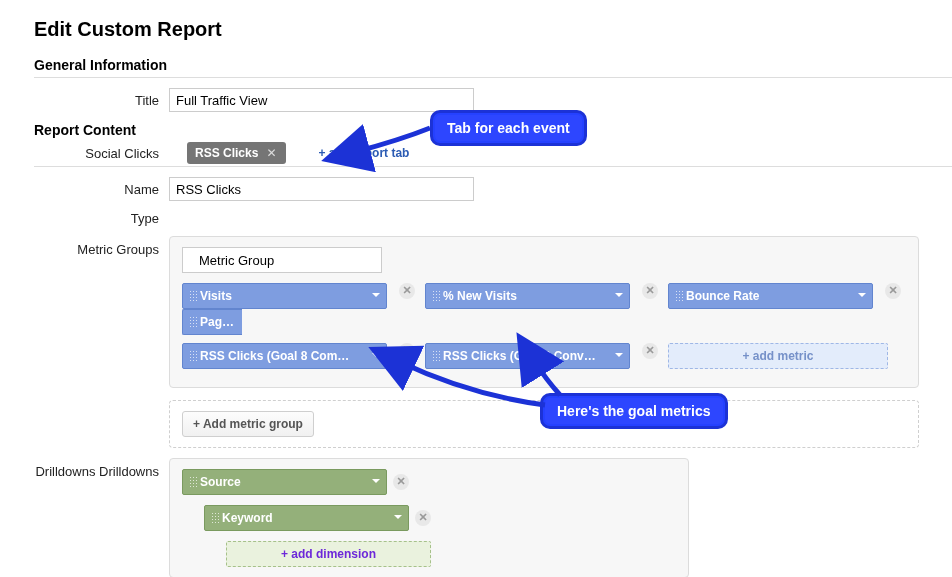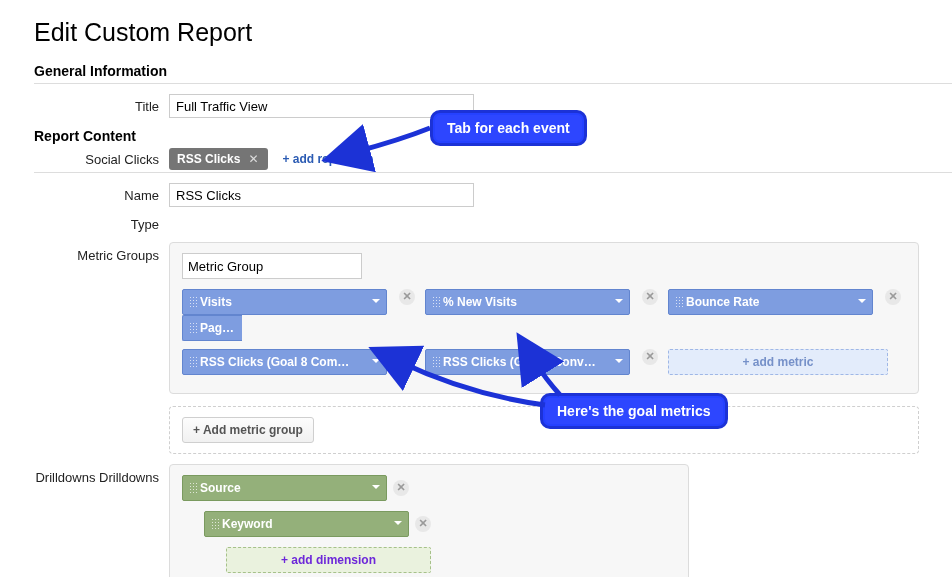--- a/index.html
+++ b/index.html
@@ -6,33 +6,33 @@
   body {
     margin: 0;
     padding: 18px 0 0 34px;
     font-family: Arial, Helvetica, sans-serif;
     font-size: 13px;
     color: #333;
     width: 952px;
     position: relative;
     background: #fff;
   }
-  h1.page-title { font-size: 25px; font-weight: normal; margin: 0 0 16px 0; color:#000;}
+  h1.page-title { font-size: 20px; font-weight: bold; margin: 0 0 16px 0; color:#000;}
   h2.section    { font-size: 14px; font-weight: bold; margin: 0 0 4px 0; color:#000;}
   .section-rule { border-bottom: 1px solid #ddd; margin-bottom: 10px; }
   .row { display: flex; align-items: center; margin-bottom: 10px; }
   .label-col { width: 135px; text-align: right; padding-right: 10px; color:#222; font-size:13px;}
   .field-col { flex: 1; }
   input.text-field {
     border: 1px solid #ccc; padding: 4px 6px; font-size: 13px; height: 24px;
     width: 305px; background:#fff;
   }
 
   
-  .tabs-bar { display:flex; align-items:center; border-bottom:1px solid #ddd; padding-bottom:2px; margin-bottom:10px;}
+  .tabs-bar { display:flex; align-items:center; border-bottom:1px solid #ddd; padding-bottom:2px; margin-bottom:10px;gap:18px;}
   .tabs-bar .label-inline { width:135px; text-align:right; padding-right:10px; font-size:13px; color:#222;}
   .tab-sel {
     background:#757575; color:#fff; padding:4px 10px 4px 8px; border-radius:3px;
     display:flex; align-items:center; gap:8px; font-size:12px; font-weight:bold;
   }
   .tab-close { font-weight:normal; color:#ddd; cursor:pointer; font-size:12px;}
   .add-tab { color:#2b5bb3; font-size:12px; font-weight:bold; margin-left:14px; cursor:pointer;}
 
   
   .btn-group { display:flex; }
@@ -42,21 +42,21 @@
   }
   .btn-group button:first-child{border-radius:3px 0 0 3px;}
   .btn-group button:last-child {border-radius:0 3px 3px 0; margin-left:-1px; color:#777; font-weight:normal;}
 
   
   .panel {
     border:1px solid #dcdcdc; background:#f7f7f7; border-radius:4px;
     padding:10px 12px; margin-left:0; width:750px;
   }
   .panel input.group-name{
-    border:1px solid #ccc; padding:4px 5px; font-size:13px; height:26px; width:180px; background:#fff;
+    border:1px solid #ccc; padding:4px 16px; font-size:13px; height:26px; width:200px; background:#fff;
     margin-bottom:10px;
   }
 
   
   .pill-row { display:flex; flex-wrap:wrap; gap:0 6px; margin-bottom:8px;}
   .pill {
     display:flex; align-items:center; justify-content:space-between;
     height:26px; padding:0 6px 0 6px; border-radius:2px;
     font-size:12px; font-weight:bold; color:#fff; white-space:nowrap;
     position:relative; width:205px;

